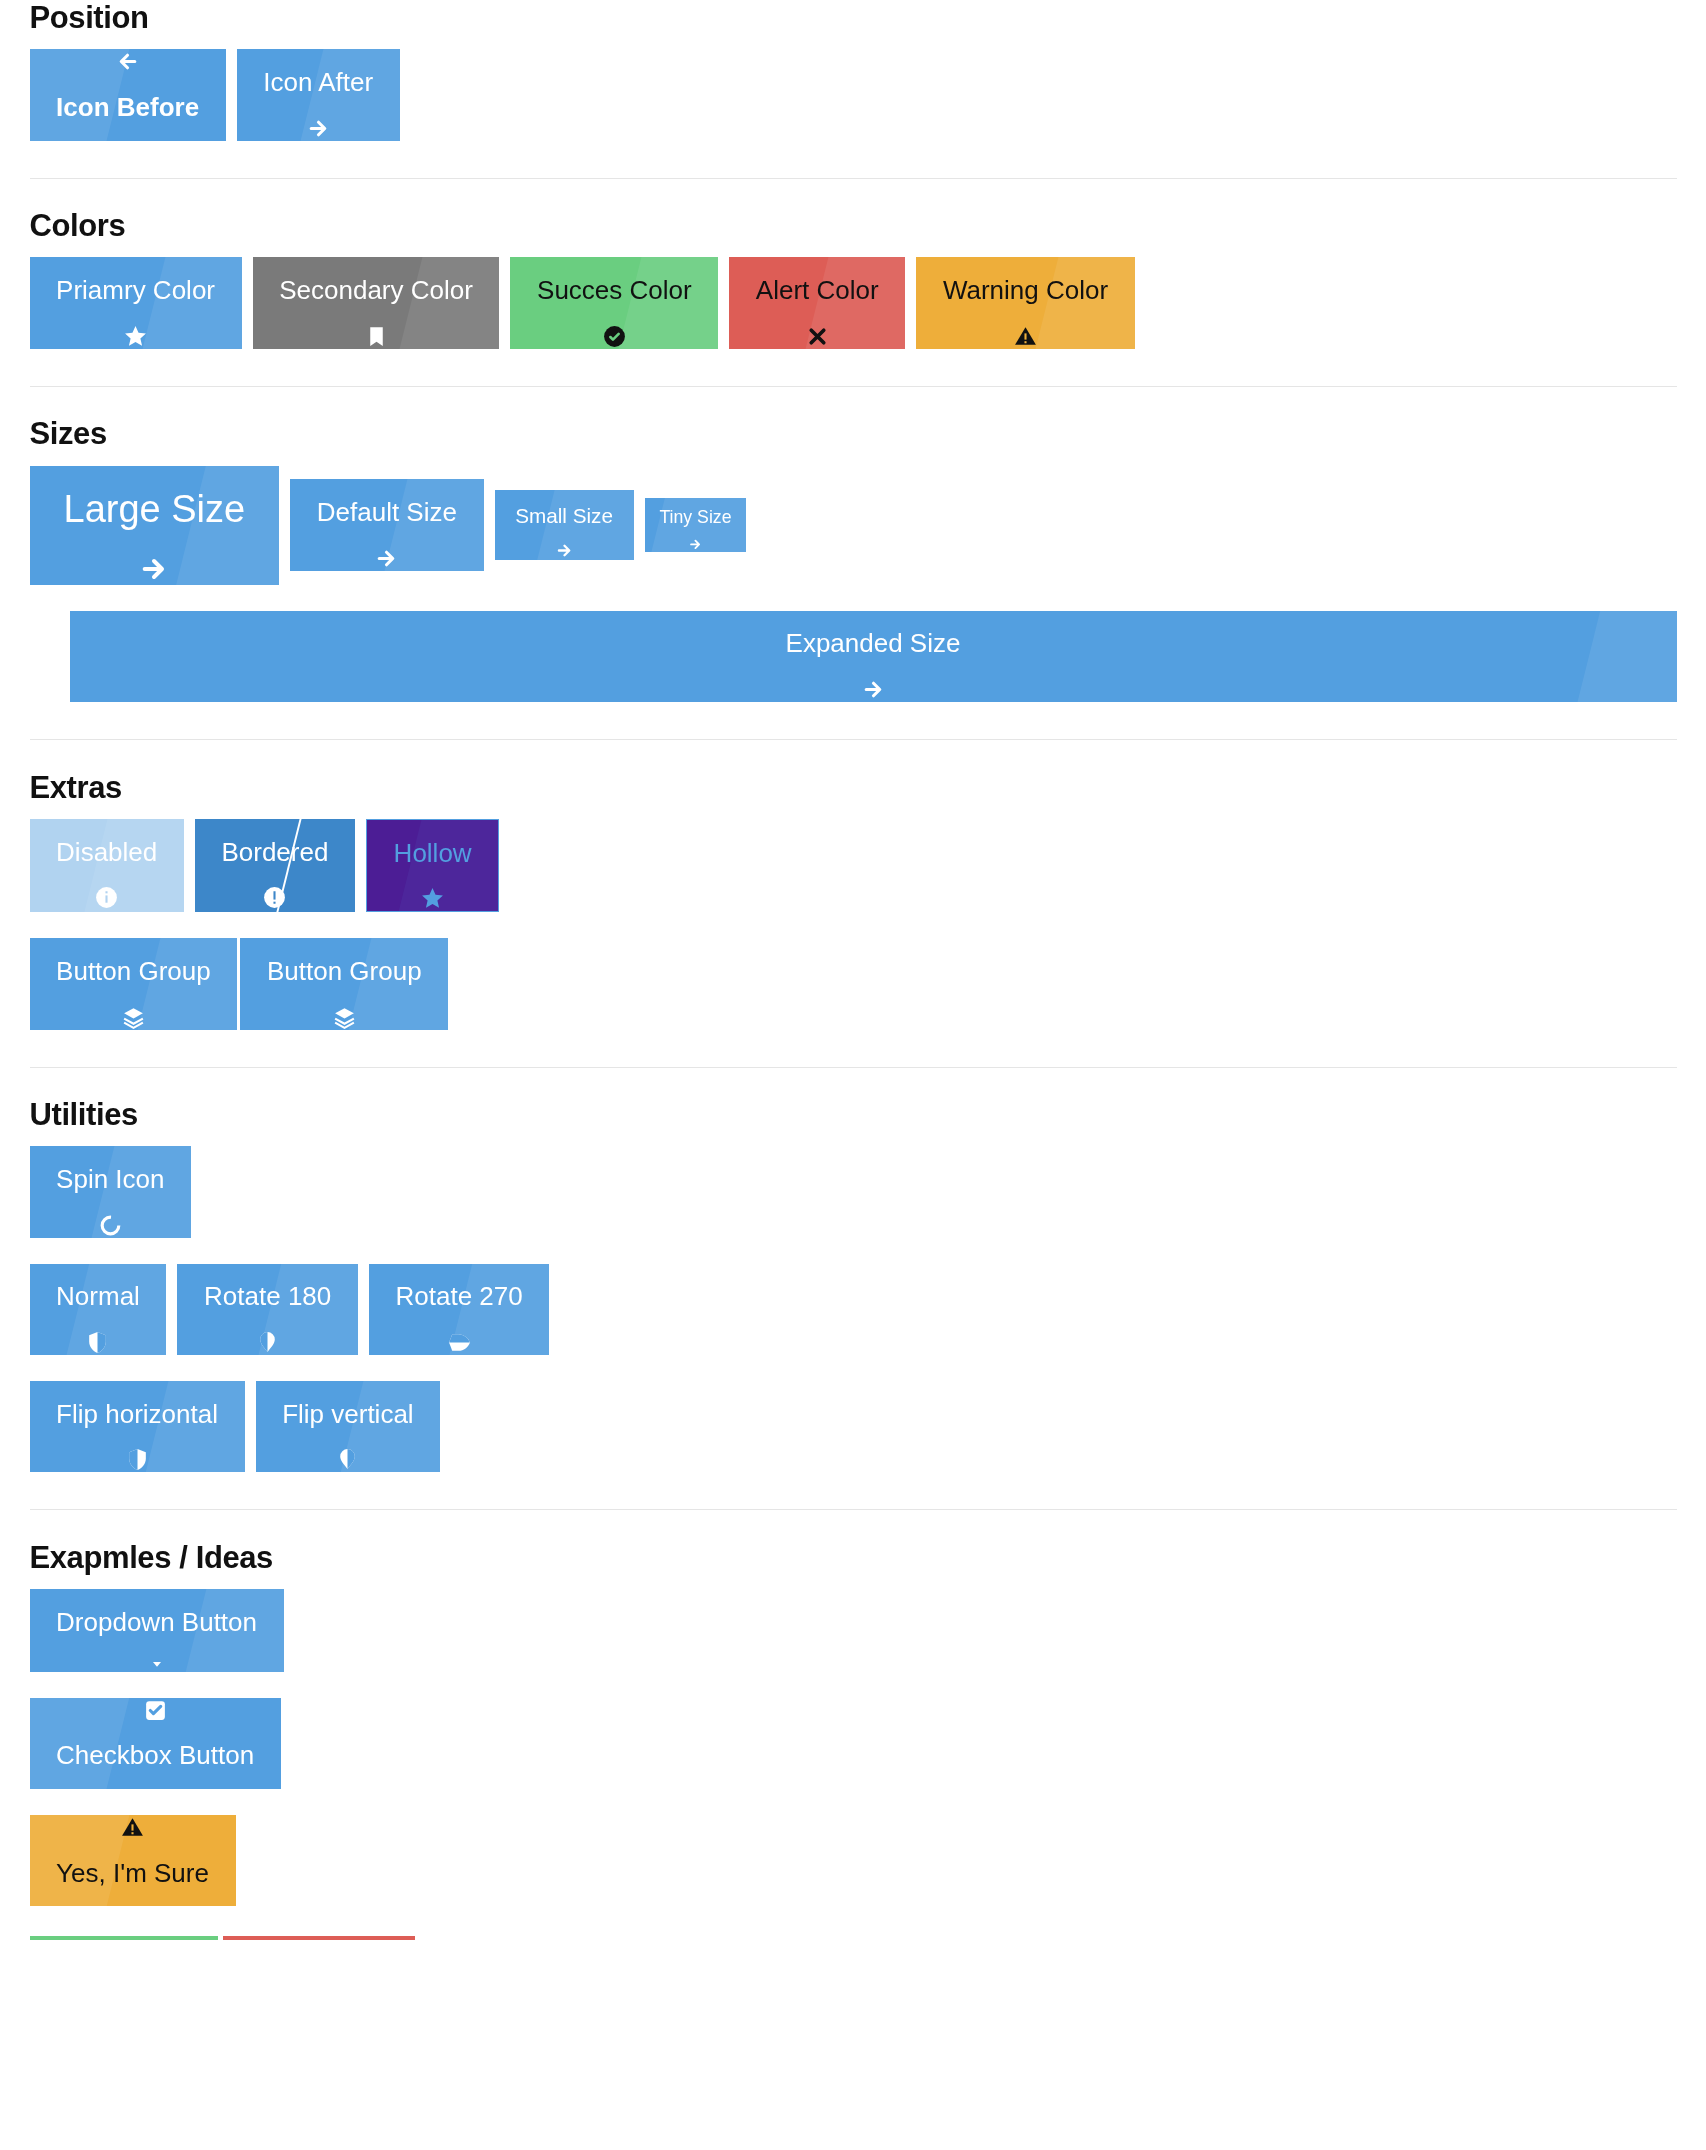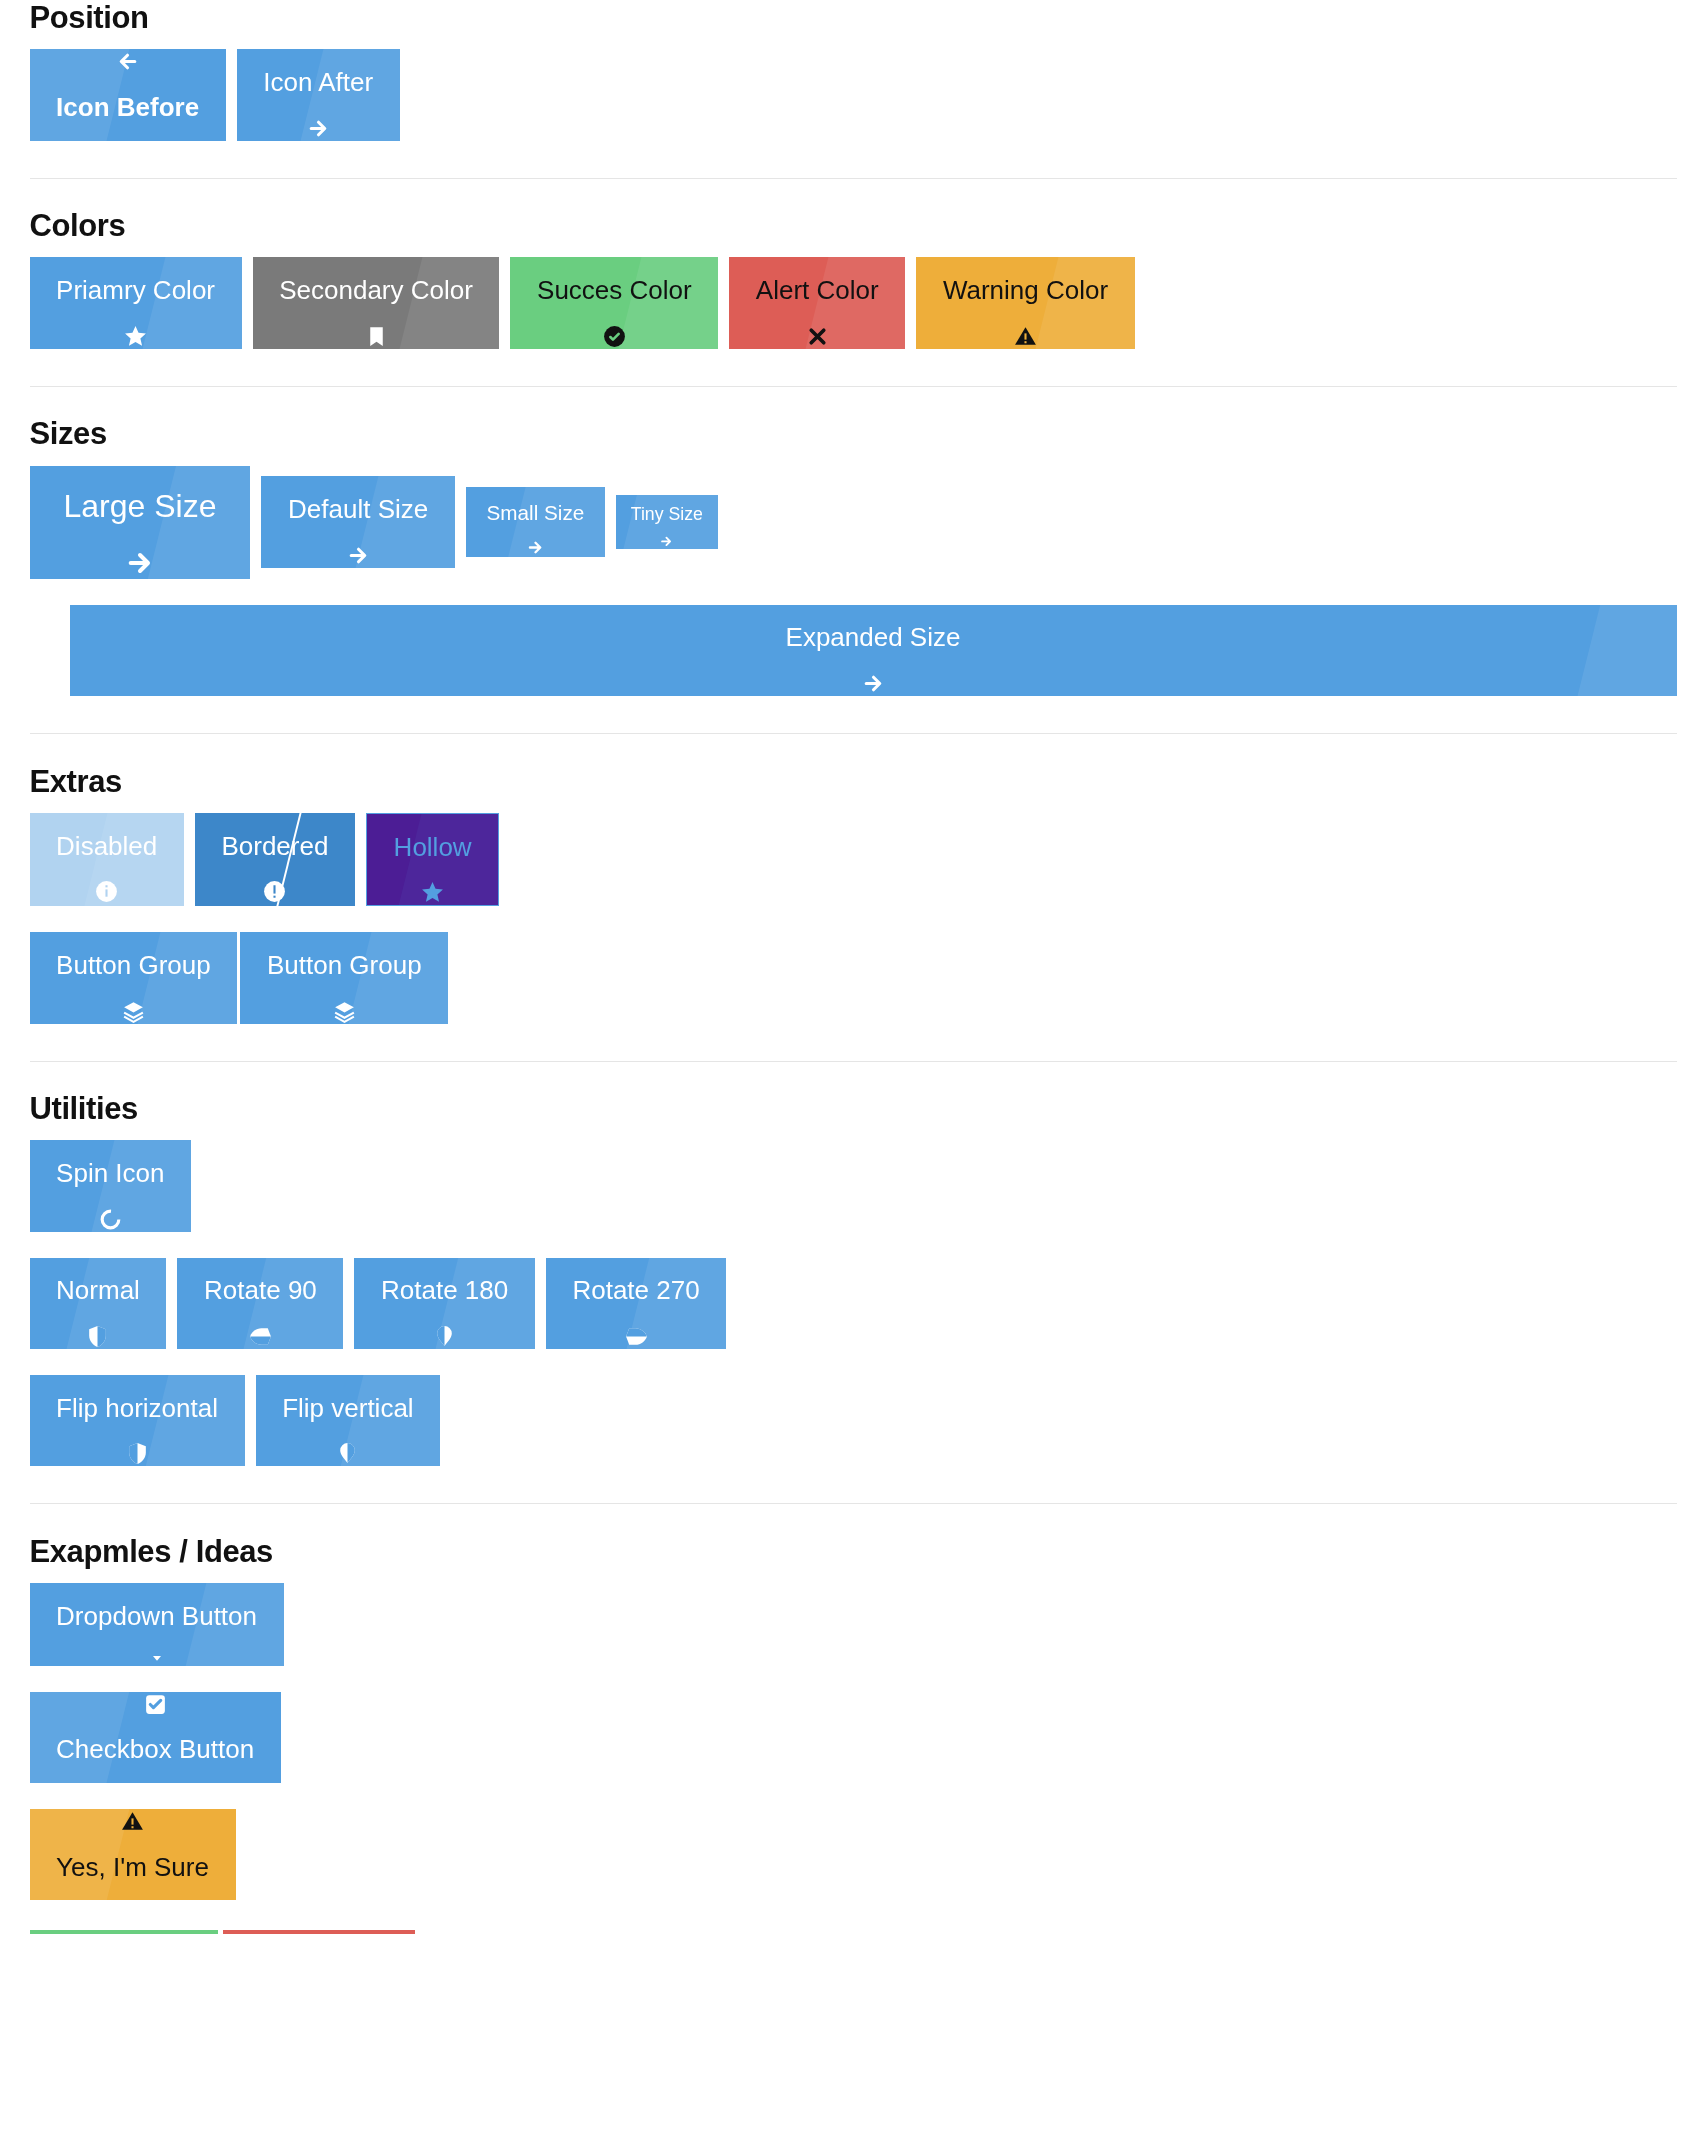--- a/index.html
+++ b/index.html
@@ -89,21 +89,21 @@
   
   .btn.hollow {
     background: #4c1d95;
     color: #539fe0;
     border: 1.5px solid #539fe0;
   }
   .btn.hollow::before { background: rgba(83,159,224,0.08); }
   .btn.hollow .iconwrap svg { fill:#539fe0; }
 
   
-  .btn.lg { font-size: 32px; }
+  .btn.lg { font-size: 38px; }
   .btn.lg .label { padding: 22px 34px; }
   .btn.sm { font-size: 20.7px; }
   .btn.sm .label { padding: 13.3px 20.7px; }
   .btn.sm .iconwrap { padding:0 14.8px; }
   .btn.xs { font-size: 17.7px; }
   .btn.xs .label { padding: 8.9px 14.8px; }
   .btn.xs .iconwrap { padding:0 10.3px; }
   .btn.expand { width: 100%; margin-left: 40px; }
   .btn.expand .label { flex:1; text-align:center; }
 
@@ -393,28 +393,20 @@
   </div>
   <div class="row">
     <button class="btn icon-after">
       <span class="label">Normal</span>
       <span class="iconwrap">
           <svg class="i" viewBox="0 0 24 24">
             <use href="#shield-half"></use>
           </svg>
         </span>
     </button>
-    <button class="btn icon-after rot90">
-      <span class="label">Rotate 90</span>
-      <span class="iconwrap">
-          <svg class="i" viewBox="0 0 24 24">
-            <use href="#shield-half"></use>
-          </svg>
-        </span>
-    </button>
     <button class="btn icon-after rot180">
       <span class="label">Rotate 180</span>
       <span class="iconwrap">
           <svg class="i" viewBox="0 0 24 24">
             <use href="#drop"></use>
           </svg>
         </span>
     </button>
     <button class="btn icon-after rot270">
       <span class="label">Rotate 270</span>

